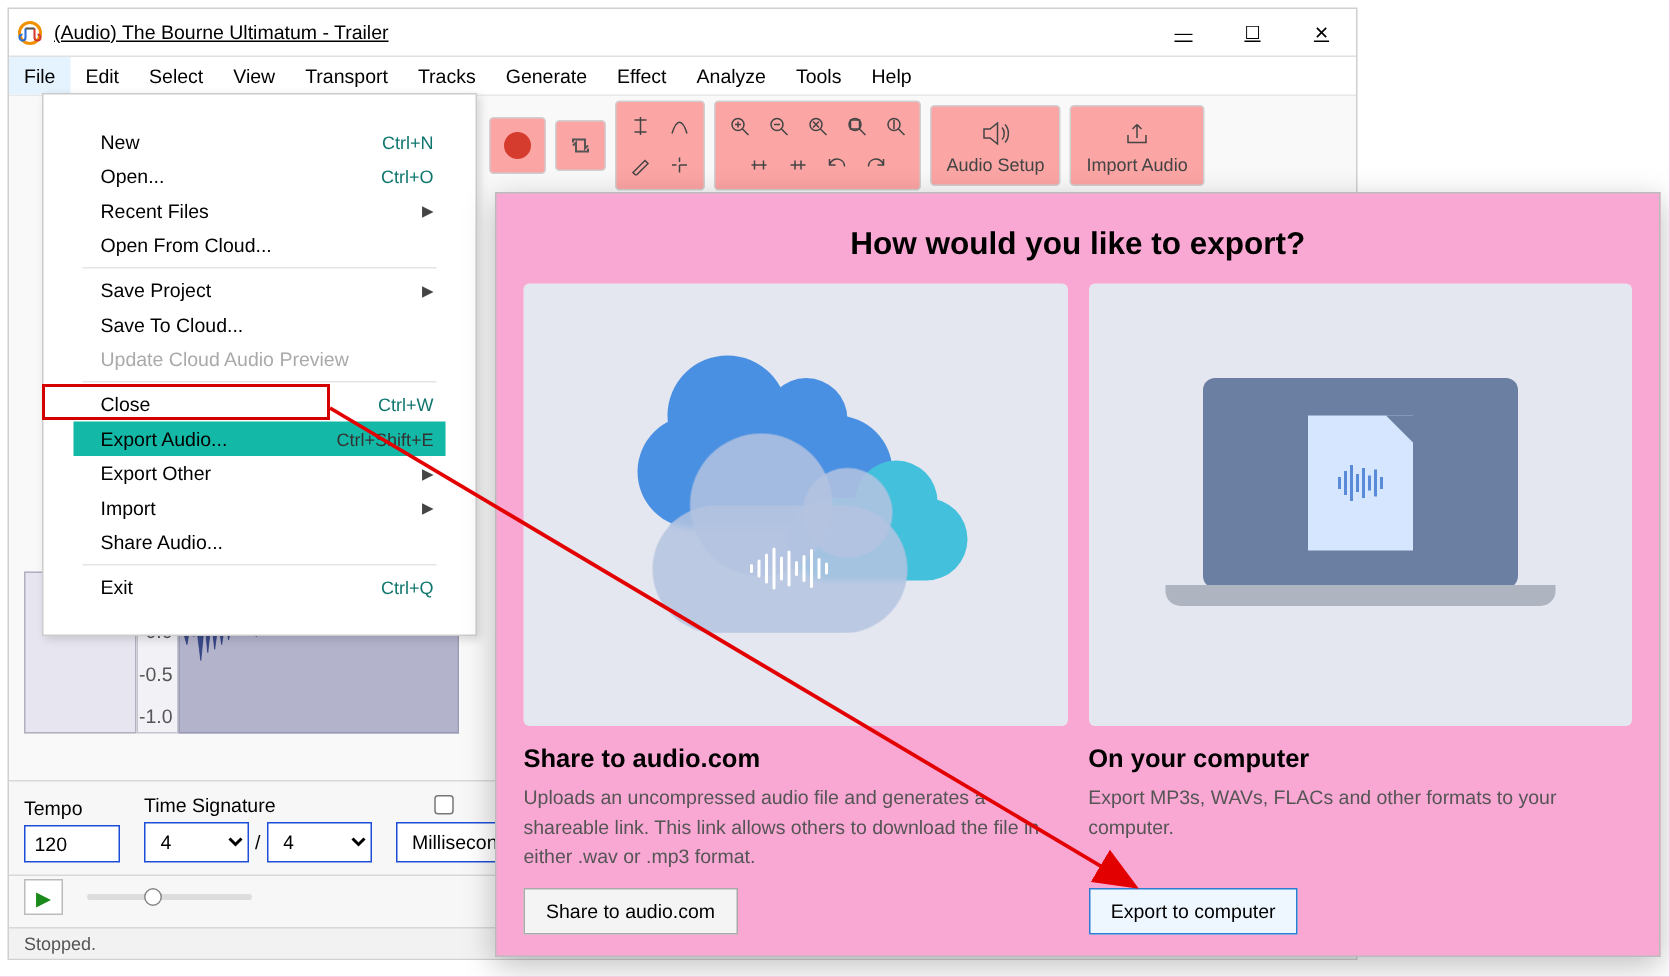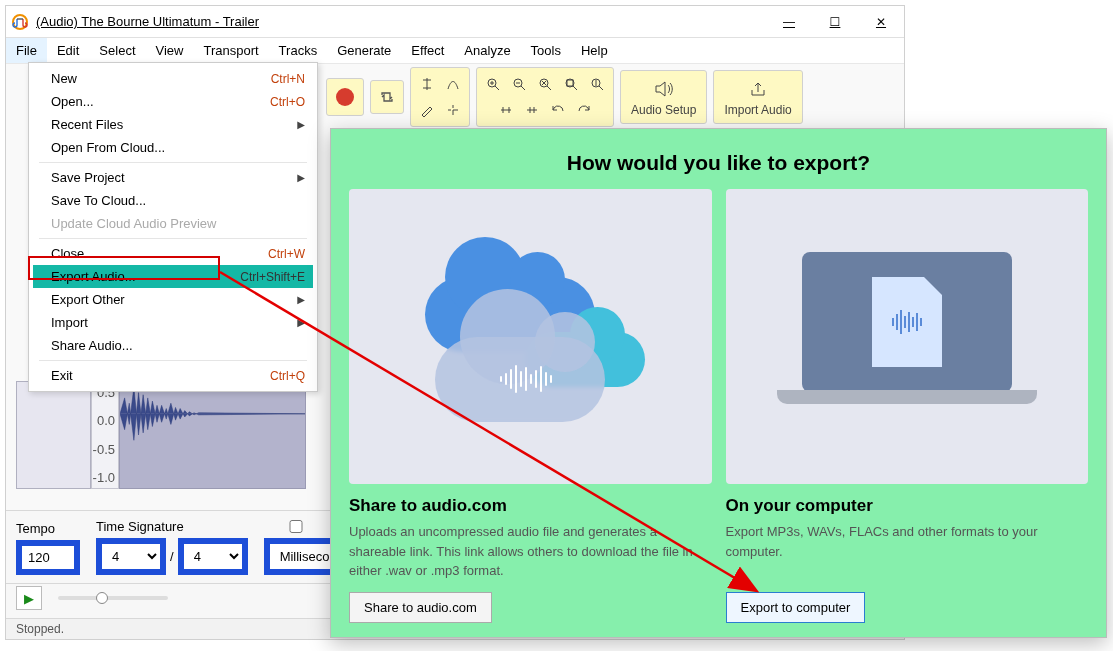--- a/index.html
+++ b/index.html
@@ -14,65 +14,65 @@
 .titlebar-right { display: flex; }
 .win-btn { width: 46px; height: 32px; display: flex; align-items: center; justify-content: center; font-size: 12px; }
 .app-icon svg { width: 16px; height: 16px; display:block; }
 
 
 .menubar { height: 26px; background: #fff; display: flex; border-bottom: 1px solid #e8e8e8; }
 .menuitem { padding: 4px 10px; display: flex; align-items: center; }
 .menuitem.open { background: #e5f3ff; }
 
 
-.dropdown { position: absolute; left: 28px; top: 62px; width: 290px; background: #fff; border: 1px solid #ccc; box-shadow: 2px 2px 6px rgba(0,0,0,.15); z-index: 50; padding: 4px; }
+.dropdown { position: absolute; left: 28px; top: 62px; width: 290px; background: #fff; border: 1px solid #ccc; box-shadow: 2px 2px 6px rgba(0,0,0,.15); z-index: 50; padding: 20px; }
 .dropitem { display: flex; justify-content: space-between; align-items: center; padding: 4px 8px 4px 18px; white-space: nowrap; }
 .dropitem.disabled { color: #aaa; }
 .dropitem.hl { background: #14b8a6; }
-.dropitem .sc { color: #c2410c; font-size: 12px; }
+.dropitem .sc { color: #0f766e; font-size: 12px; }
 .dropitem .arr { font-size: 10px; color: #444; }
 .sep { height: 1px; background: #e5e5e5; margin: 3px 6px; }
 
 
 .redbox { position:absolute; left:28px; top:256px; width:192px; height:24px; border:2px solid #d40000; z-index:60; pointer-events:none; }
 
 
 .arrow-svg { position:absolute; left:0; top:0; width:1113px; height:651px; z-index: 90; pointer-events:none; }
 
 
 .toolbar { position:absolute; top:60px; left:320px; height:62px; display:flex; gap:6px; align-items:center; }
-.tbgrp { border:1px solid #d0d0d0; background:#fef9c3; border-radius:3px; padding:4px; display:flex; gap:2px; align-items:center; }
+.tbgrp { border:1px solid #d0d0d0; background:#fca5a5; border-radius:3px; padding:4px; display:flex; gap:2px; align-items:center; }
 .tbbtn { width:24px; height:24px; display:flex; align-items:center; justify-content:center; color:#444; font-size:12px; }
 .tbbtn.big { width:28px; height:28px; border-radius:14px; }
 .rec-dot { width:18px; height:18px; border-radius:9px; background:#d63c2e; }
 .tbtext { font-size:12px; color:#444; text-align:center; }
 .dual-row { display:flex; flex-direction:column; gap:2px; }
 .dual-row .row { display:flex; gap:2px; }
 
 
 .track { position:absolute; left:10px; top:375px; width:290px; display:flex; }
 .track-label { width:75px; background:#e7e6f0; border:1px solid #b0b0c0; display:flex; flex-direction:column; align-items:flex-start; padding:4px; font-size:10px; color:#444; gap:6px; }
 .scale { width:28px; background:#f2f2f6; border:1px solid #c5c5d0; display:flex; flex-direction:column; justify-content:space-between; align-items:flex-end; padding:3px 3px; font-size:10px; color:#555; }
 .wave { flex:1; background:#b3b3cc; border:1px solid #9a9ab3; height:108px; position:relative; }
 
 
 .bottombar { position:absolute; left:0; bottom:0; width:100%; }
 .controls { border-top:1px solid #d8d8d8; padding:8px 10px; display:flex; align-items:flex-end; gap:16px; background:#f7f7f7; }
 .ctrl-field { display:flex; flex-direction:column; gap:4px; font-size:12px; }
-.ctrl-field input, .ctrl-field select { border:6px solid #1d4ed8; background:#fff; padding:4px 6px; width:64px; font-size:13px; }
+.ctrl-field input, .ctrl-field select { border:1px solid #1d4ed8; background:#fff; padding:4px 6px; width:64px; font-size:13px; }
 .ctrl-field select { width:70px; }
 .tsrow { display:flex; align-items:center; gap:4px; }
 .snapcb { display:flex; align-items:center; gap:4px; }
 .play { width:26px; height:24px; border:1px solid #bbb; background:#fff; display:flex; align-items:center; justify-content:center; color:#1a8a1a; }
 .slider { width:110px; height:4px; background:#ddd; border-radius:2px; position:relative; margin-bottom:10px; }
 .slider .knob { position:absolute; top:-4px; left:38px; width:12px; height:12px; background:#fff; border:1px solid #888; border-radius:6px; }
 .statusbar { border-top:1px solid #d8d8d8; padding:3px 10px; background:#f2f2f2; font-size:12px; color:#555; }
 
 
-.dialog { position:absolute; left:330px; top:128px; width:777px; height:510px; background:#86efac; border:1px solid #bbb; box-shadow: 0 6px 20px rgba(0,0,0,.25); z-index:80; padding:18px 18px 14px; display:flex; flex-direction:column; }
+.dialog { position:absolute; left:330px; top:128px; width:777px; height:510px; background:#f9a8d4; border:1px solid #bbb; box-shadow: 0 6px 20px rgba(0,0,0,.25); z-index:80; padding:18px 18px 14px; display:flex; flex-direction:column; }
 .dialog h1 { text-align:center; font-size:21px; font-weight:700; margin:4px 0 14px; }
 .panes { flex:1; display:flex; gap:14px; }
 .pane { flex:1; display:flex; flex-direction:column; }
 .pane-img { flex:1; background:#e5e7f0; border-radius:4px; display:flex; align-items:center; justify-content:center; position:relative; }
 .pane h2 { font-size:17px; font-weight:700; margin:12px 0 6px; }
 .pane p { font-size:13px; color:#555; line-height:1.5; min-height:70px; }
 .pane button { border:1px solid #aaa; background:#f4f4f4; padding:7px 14px; font-size:13px; width:fit-content; }
 .pane button.primary { border:1.5px solid #2a7dd1; background:#eef6ff; }
 
 

